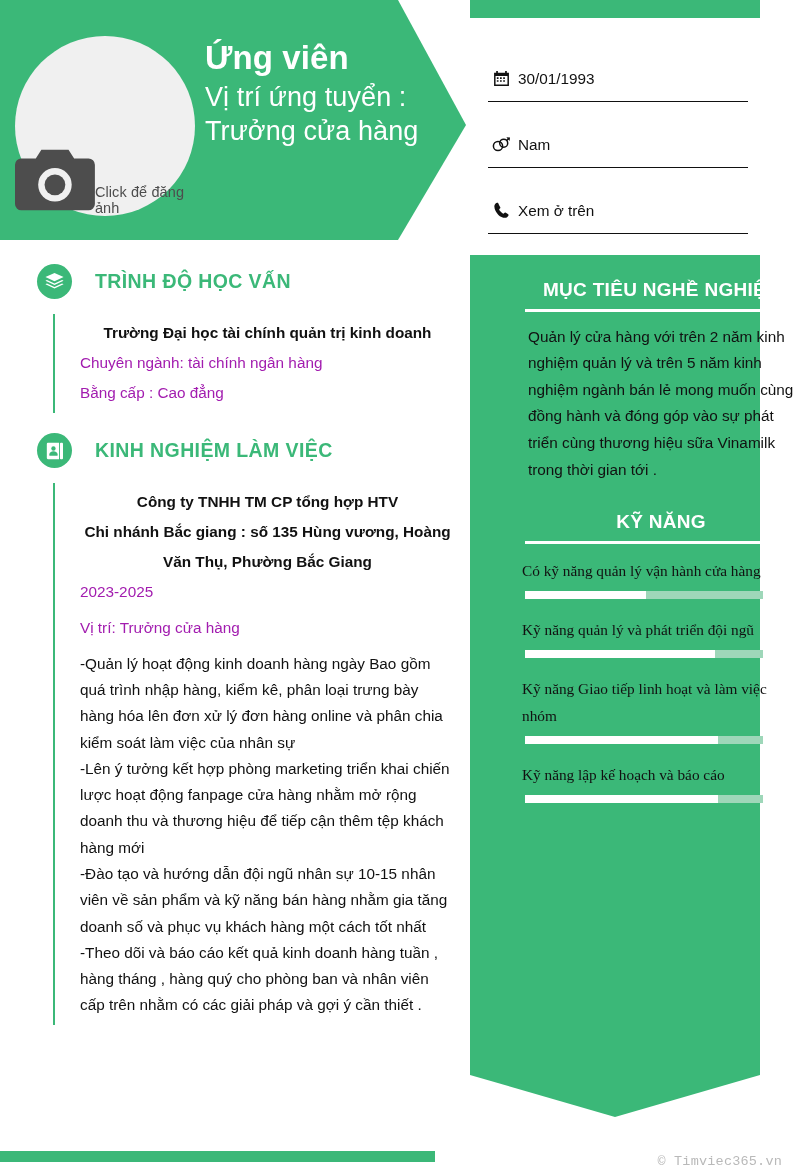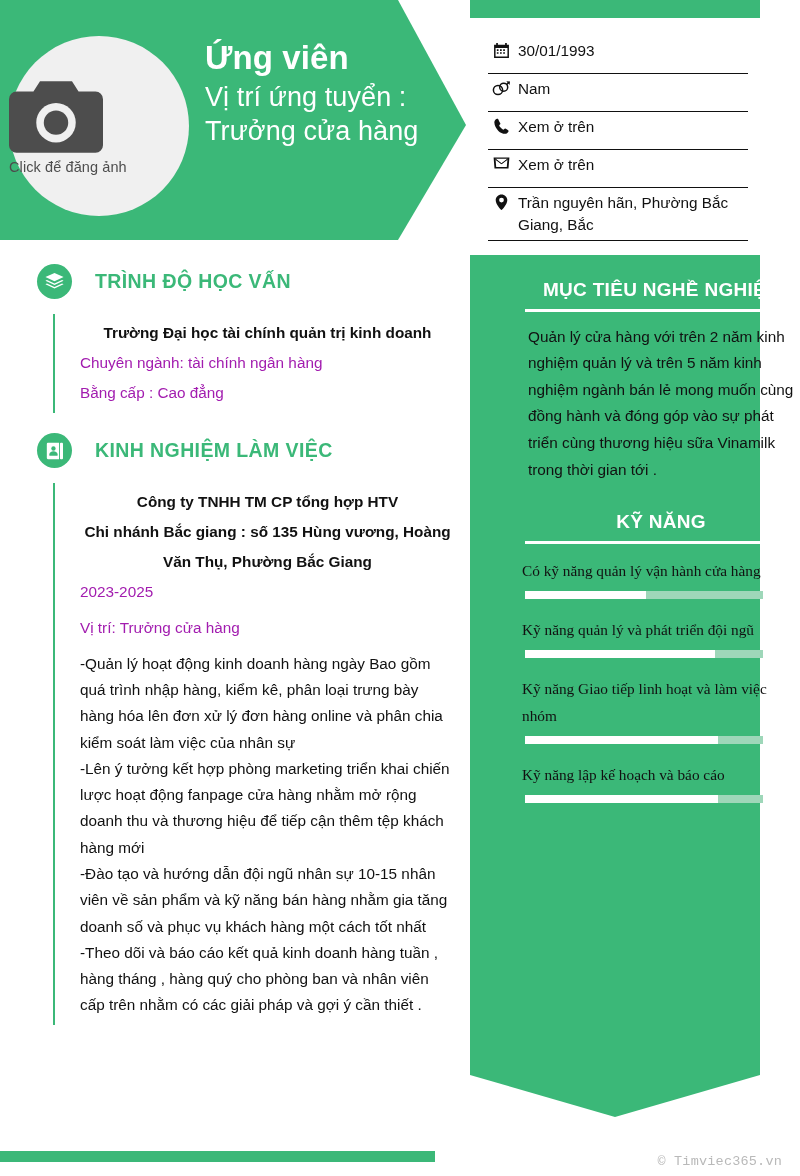--- a/index.html
+++ b/index.html
@@ -25,29 +25,29 @@
     top: 0;
     width: 466px;
     height: 240px;
     background: #3cb878;
     background: #3bb878;
     -webkit-clip-path: polygon(0 0, 398px 0, 466px 125px, 398px 240px, 0 240px);
     clip-path: polygon(0 0, 398px 0, 466px 125px, 398px 240px, 0 240px);
   }
   .avatar-circle {
     position: absolute;
-    left: 9px;
+    left: 15px;
     top: 36px;
     width: 180px;
     height: 180px;
     border-radius: 50%;
     background: #f0f0f0;
     display: flex;
-    flex-direction: column;
-    align-items: flex-start;
+    flex-direction: row;
+    align-items: flex-end;
     justify-content: center;
     cursor: pointer;
   }
   .camera-icon {
     width: 94px;
     height: 72px;
     margin-top: 4px;
   }
   .avatar-caption {
     margin-top: 6px;
@@ -93,20 +93,21 @@
     left: 488px;
     top: 36px;
     width: 260px;
   }
   .contact-row {
     display: flex;
     align-items: flex-start;
     border-bottom: 1.6px solid #111111;
     padding: 4px 0 5px 0;
     min-height: 28px;
+    margin-top: 28px;
   }
   .contact-ico {
     width: 26px;
     flex: 0 0 26px;
     display: flex;
     align-items: flex-start;
     justify-content: center;
     padding-top: 2px;
   }
   .contact-ico svg { display: block; }

